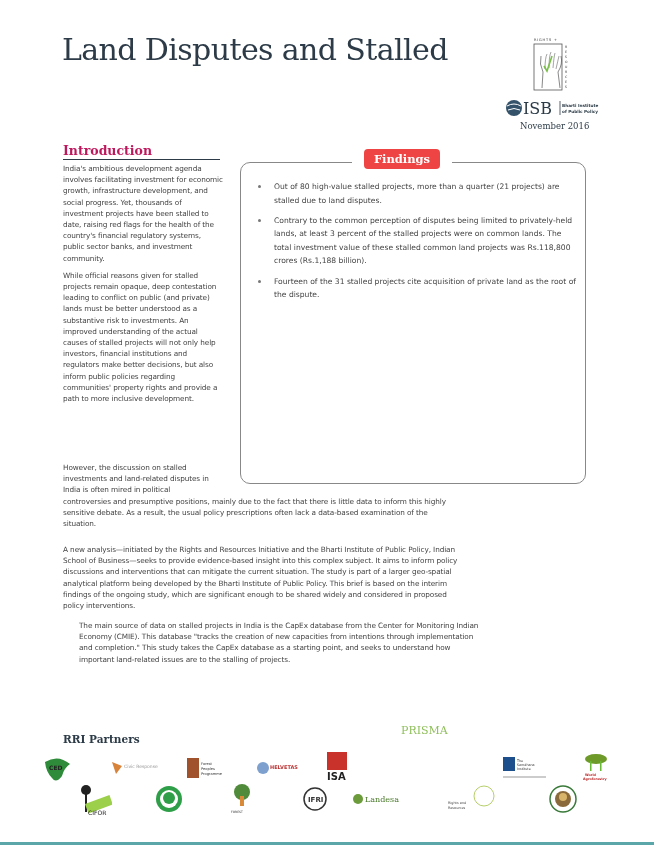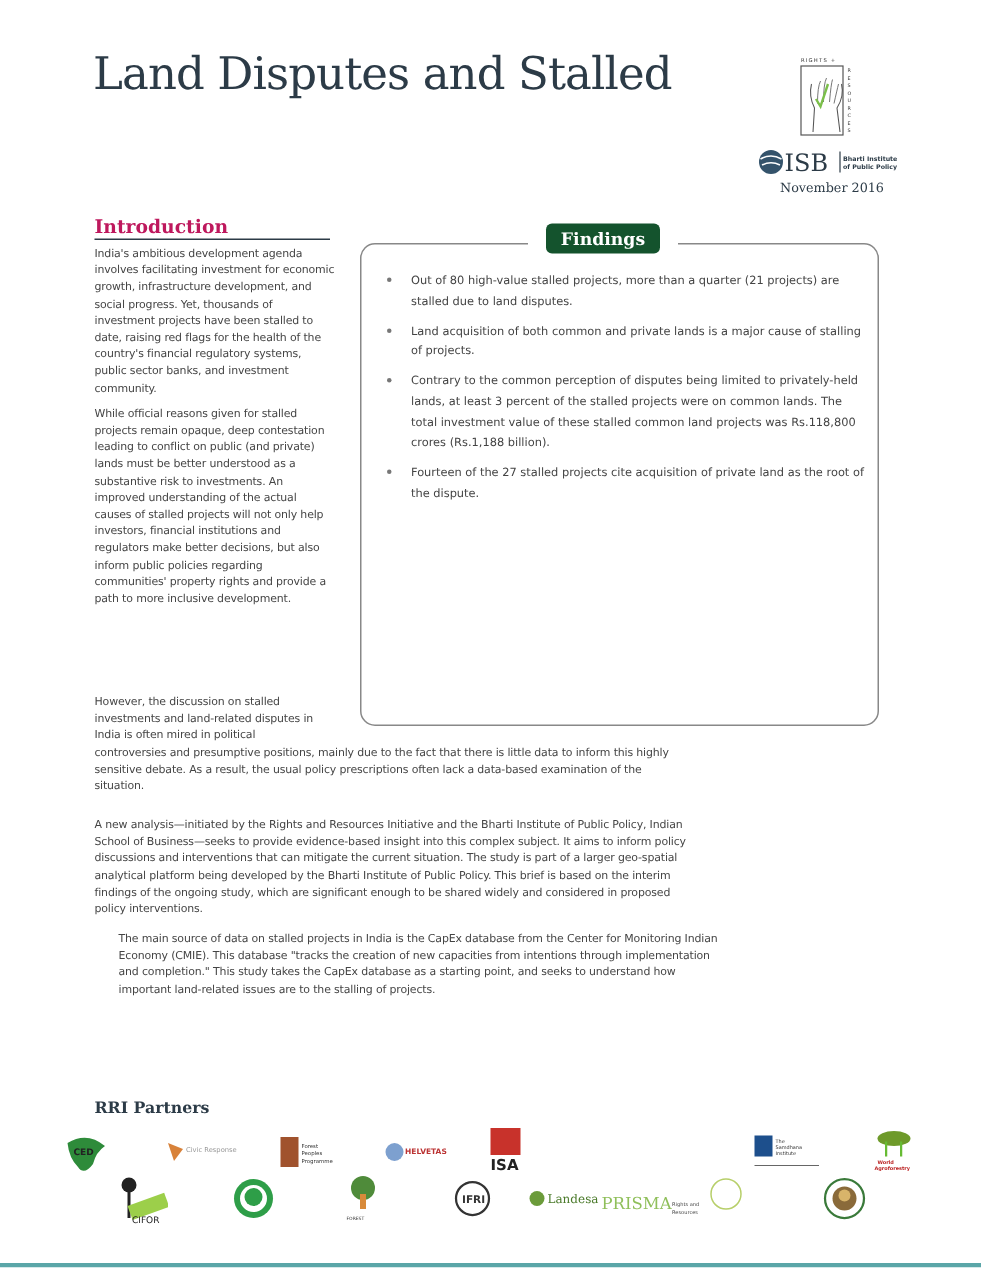--- a/index.html
+++ b/index.html
@@ -32,21 +32,21 @@
   }
   .intro-col { position: absolute; left: 63px; top: 163px; width: 160px; }
   .intro-col p { margin-bottom: 6px; }
 
   .findings-box {
     position: absolute; left: 240px; top: 162px; width: 346px; height: 322px;
     border: 1px solid #888; border-radius: 10px; background: #fff;
   }
   .findings-tab {
     position: absolute; left: 364px; top: 149px; width: 76px; height: 20px;
-    background: #14532d; color: #fff; border-radius: 4px;
+    background: #ef4444; color: #fff; border-radius: 4px;
     font-family: "DejaVu Serif", serif; font-weight: bold; font-size: 11.5px;
     text-align: center; line-height: 20px;
   }
   .findings-tab-cover {
     position: absolute; left: 352px; top: 158px; width: 100px; height: 8px; background: #fff;
   }
   .findings-list { position: absolute; left: 258px; top: 180px; width: 320px; list-style: none; }
   .findings-list li {
     position: relative; padding-left: 16px; margin-bottom: 6.5px;
     font-size: 7.6px; line-height: 13.6px; color: #444;
@@ -114,23 +114,22 @@
 <div class="intro-col body-text">
   <p>India's ambitious development agenda involves facilitating investment for economic growth, infrastructure development, and social progress. Yet, thousands of investment projects have been stalled to date, raising red flags for the health of the country's financial regulatory systems, public sector banks, and investment community.</p>
   <p>While official reasons given for stalled projects remain opaque, deep contestation leading to conflict on public (and private) lands must be better understood as a substantive risk to investments. An improved understanding of the actual causes of stalled projects will not only help investors, financial institutions and regulators make better decisions, but also inform public policies regarding communities' property rights and provide a path to more inclusive development.</p>
 </div>
 
 <div class="findings-box"></div>
 <div class="findings-tab-cover"></div>
 <div class="findings-tab">Findings</div>
 <ul class="findings-list">
   <li>Out of 80 high-value stalled projects, more than a quarter (21 projects) are stalled due to land disputes.</li>
-  <li>Land acquisition of both common and private lands is a major cause of stalling of projects.</li>
   <li>Contrary to the common perception of disputes being limited to privately-held lands, at least 3 percent of the stalled projects were on common lands. The total investment value of these stalled common land projects was Rs.118,800 crores (Rs.1,188 billion).</li>
-  <li>Fourteen of the 27 stalled projects cite acquisition of private land as the root of the dispute.</li>
+  <li>Fourteen of the 31 stalled projects cite acquisition of private land as the root of the dispute.</li>
 </ul>
 
 <div class="wide-text p-cont body-text" style="width:400px;">
   <span class="narrow">However, the discussion on stalled investments and land-related disputes in India is often mired in political</span>
   <span>controversies and presumptive positions, mainly due to the fact that there is little data to inform this highly sensitive debate. As a result, the usual policy prescriptions often lack a data-based examination of the situation.</span>
 </div>
 <p class="wide-text p-analysis body-text" style="width:400px;">A new analysis—initiated by the Rights and Resources Initiative and the Bharti Institute of Public Policy, Indian School of Business—seeks to provide evidence-based insight into this complex subject. It aims to inform policy discussions and interventions that can mitigate the current situation. The study is part of a larger geo-spatial analytical platform being developed by the Bharti Institute of Public Policy. This brief is based on the interim findings of the ongoing study, which are significant enough to be shared widely and considered in proposed policy interventions.</p>
 <p class="wide-text p-source body-text" style="width:400px;">The main source of data on stalled projects in India is the CapEx database from the Center for Monitoring Indian Economy (CMIE). This database "tracks the creation of new capacities from intentions through implementation and completion." This study takes the CapEx database as a starting point, and seeks to understand how important land-related issues are to the stalling of projects.</p>
 
 <h3 class="partners-heading">RRI Partners</h3>
@@ -160,21 +159,21 @@
       <circle cx="7" cy="10" r="6" fill="#7da0cf"></circle>
       <text x="14" y="11" font-size="5" font-weight="bold" fill="#b33">HELVETAS</text>
     </svg>
 </div>
 <div class="partner" style="left:326px;top:752px;width:22px;height:30px;">
   <svg width="22" height="30" viewBox="0 0 22 30">
       <rect x="1" y="0" width="20" height="18" fill="#c8322b"></rect>
       <text x="1" y="28" font-size="10" font-weight="bold" fill="#222">ISA</text>
     </svg>
 </div>
-<div class="partner" style="left:400px;top:792px;width:50px;height:18px;">
+<div class="partner" style="left:400px;top:720px;width:50px;height:18px;">
   <svg width="50" height="18" viewBox="0 0 50 18">
       <text x="1" y="14" font-size="11" font-family="DejaVu Serif, serif" fill="#8fbf5a">PRISMA</text>
     </svg>
 </div>
 <div class="partner" style="left:502px;top:756px;width:46px;height:26px;">
   <svg width="46" height="26" viewBox="0 0 46 26">
       <rect x="1" y="1" width="12" height="14" fill="#1d4f8c"></rect>
       <text x="15" y="6" font-size="3.3" fill="#333">The</text>
       <text x="15" y="10" font-size="3.3" fill="#333">Samdhana</text>
       <text x="15" y="14" font-size="3.3" fill="#333">Institute</text>

